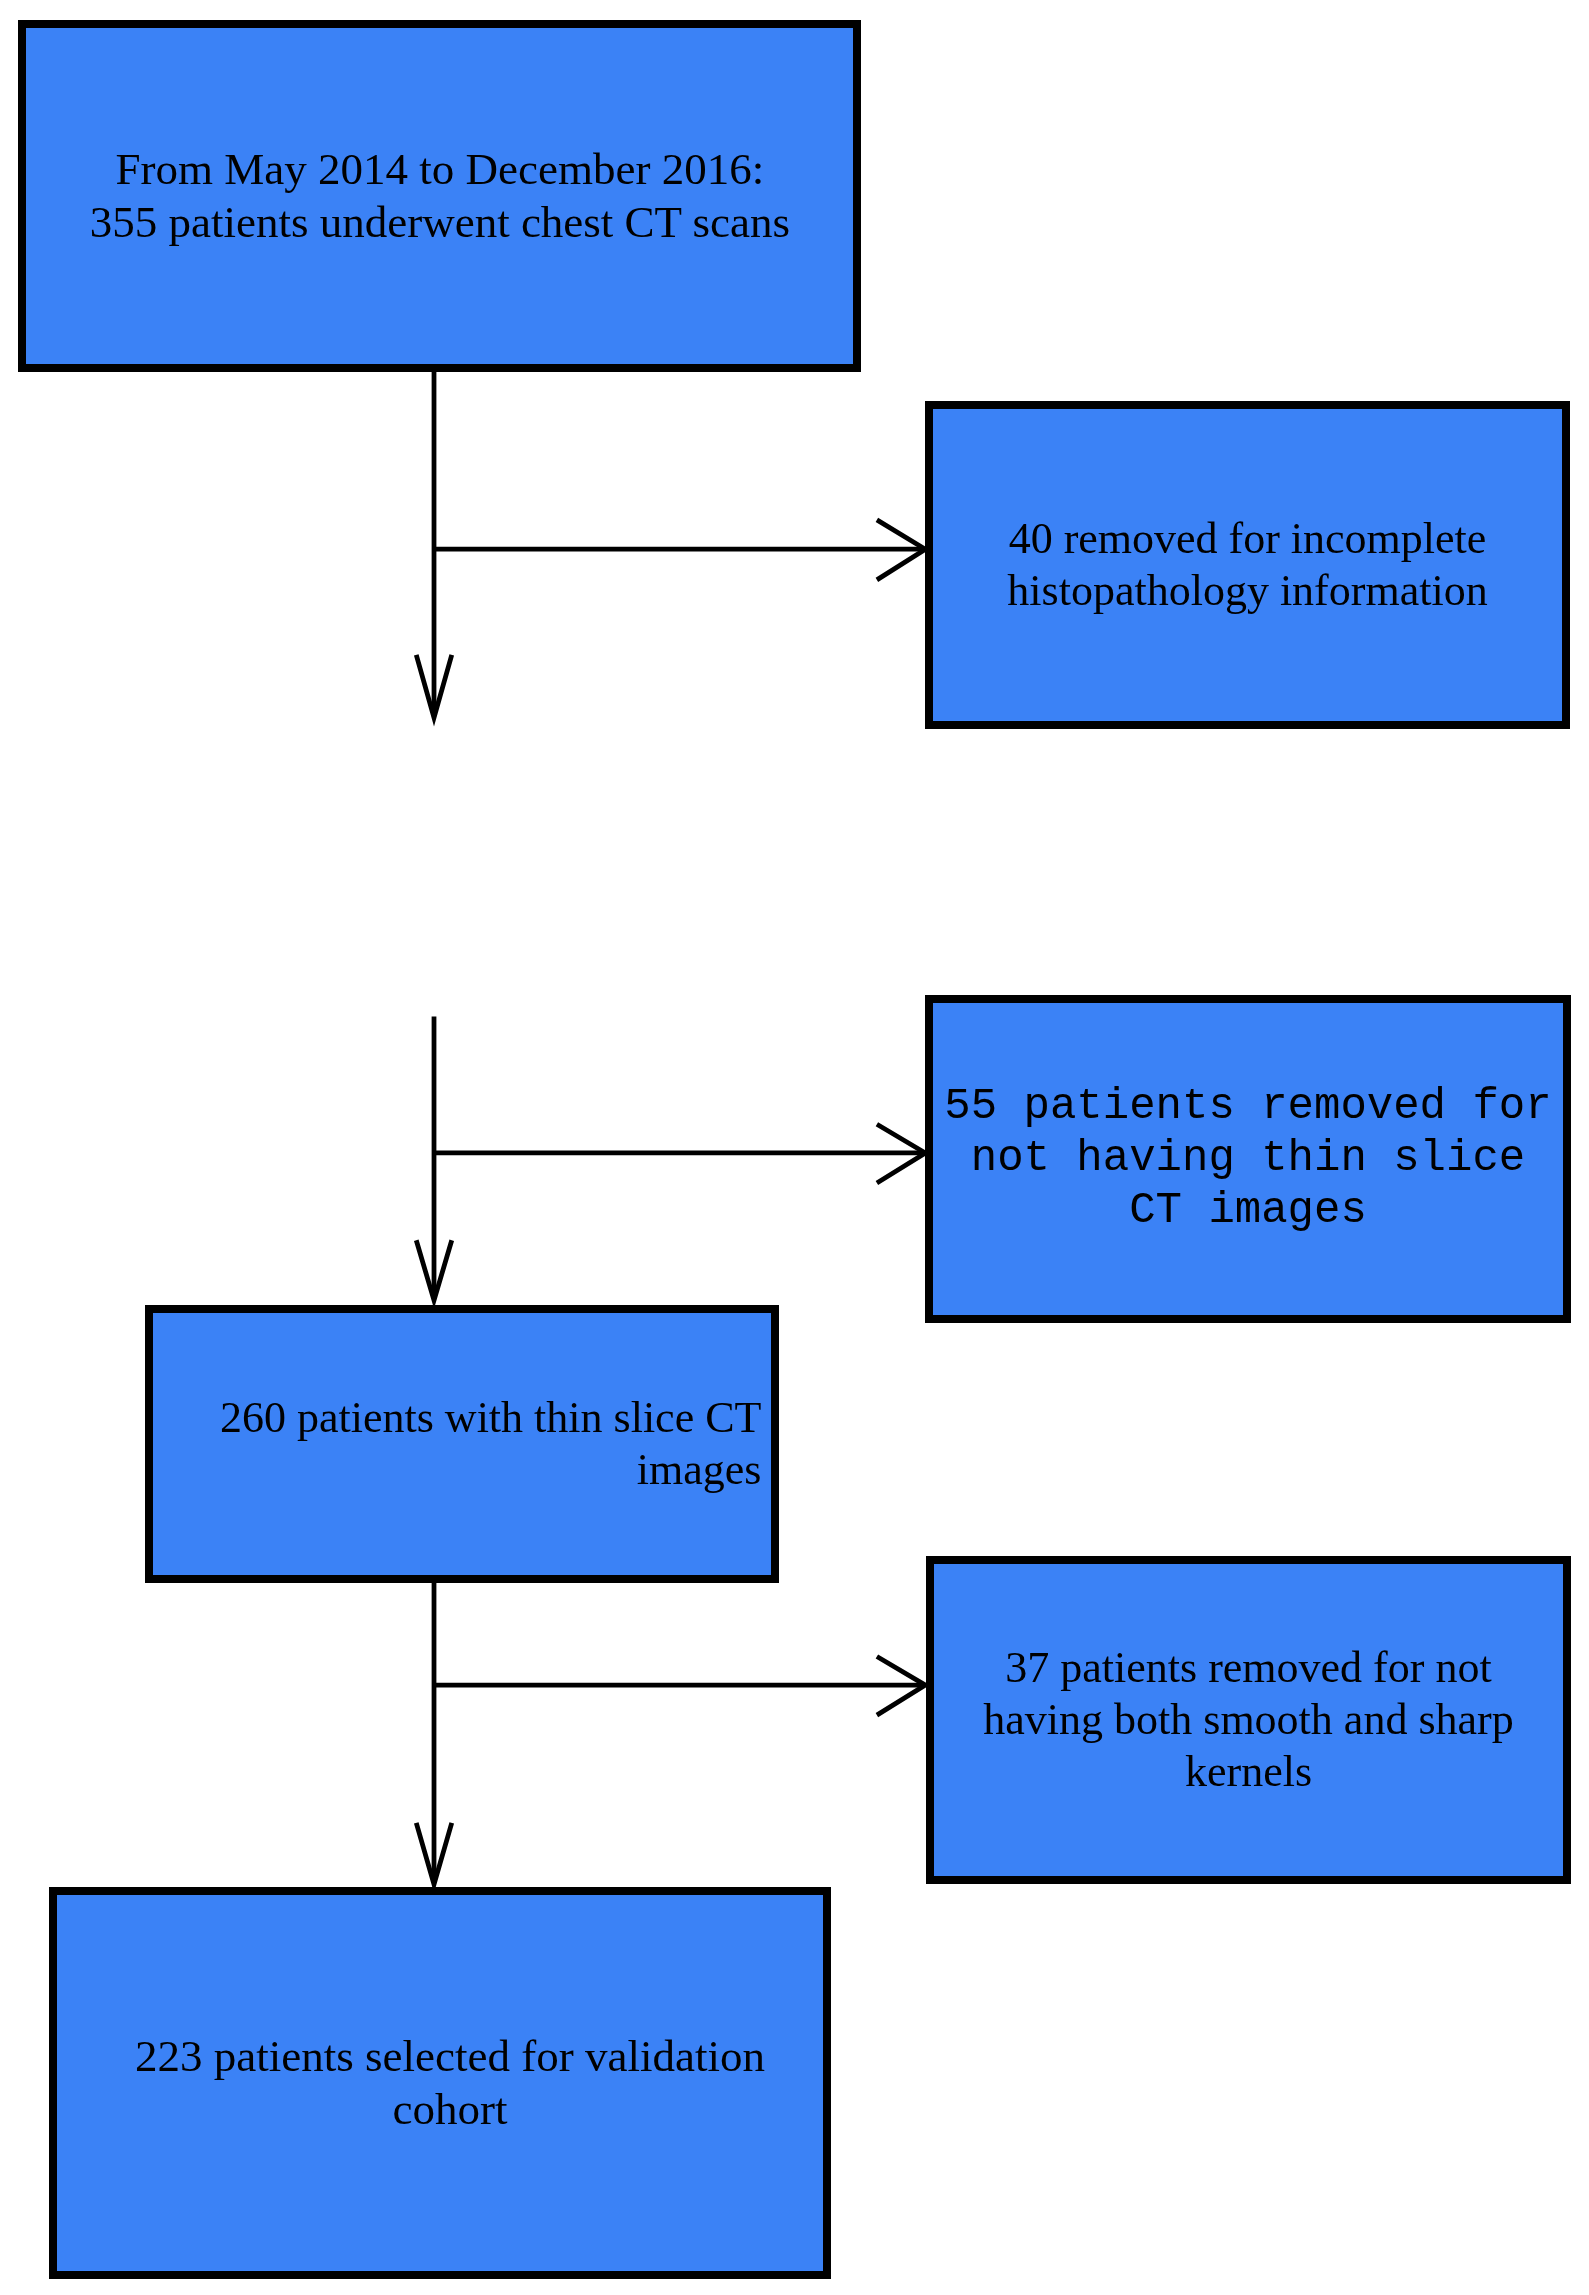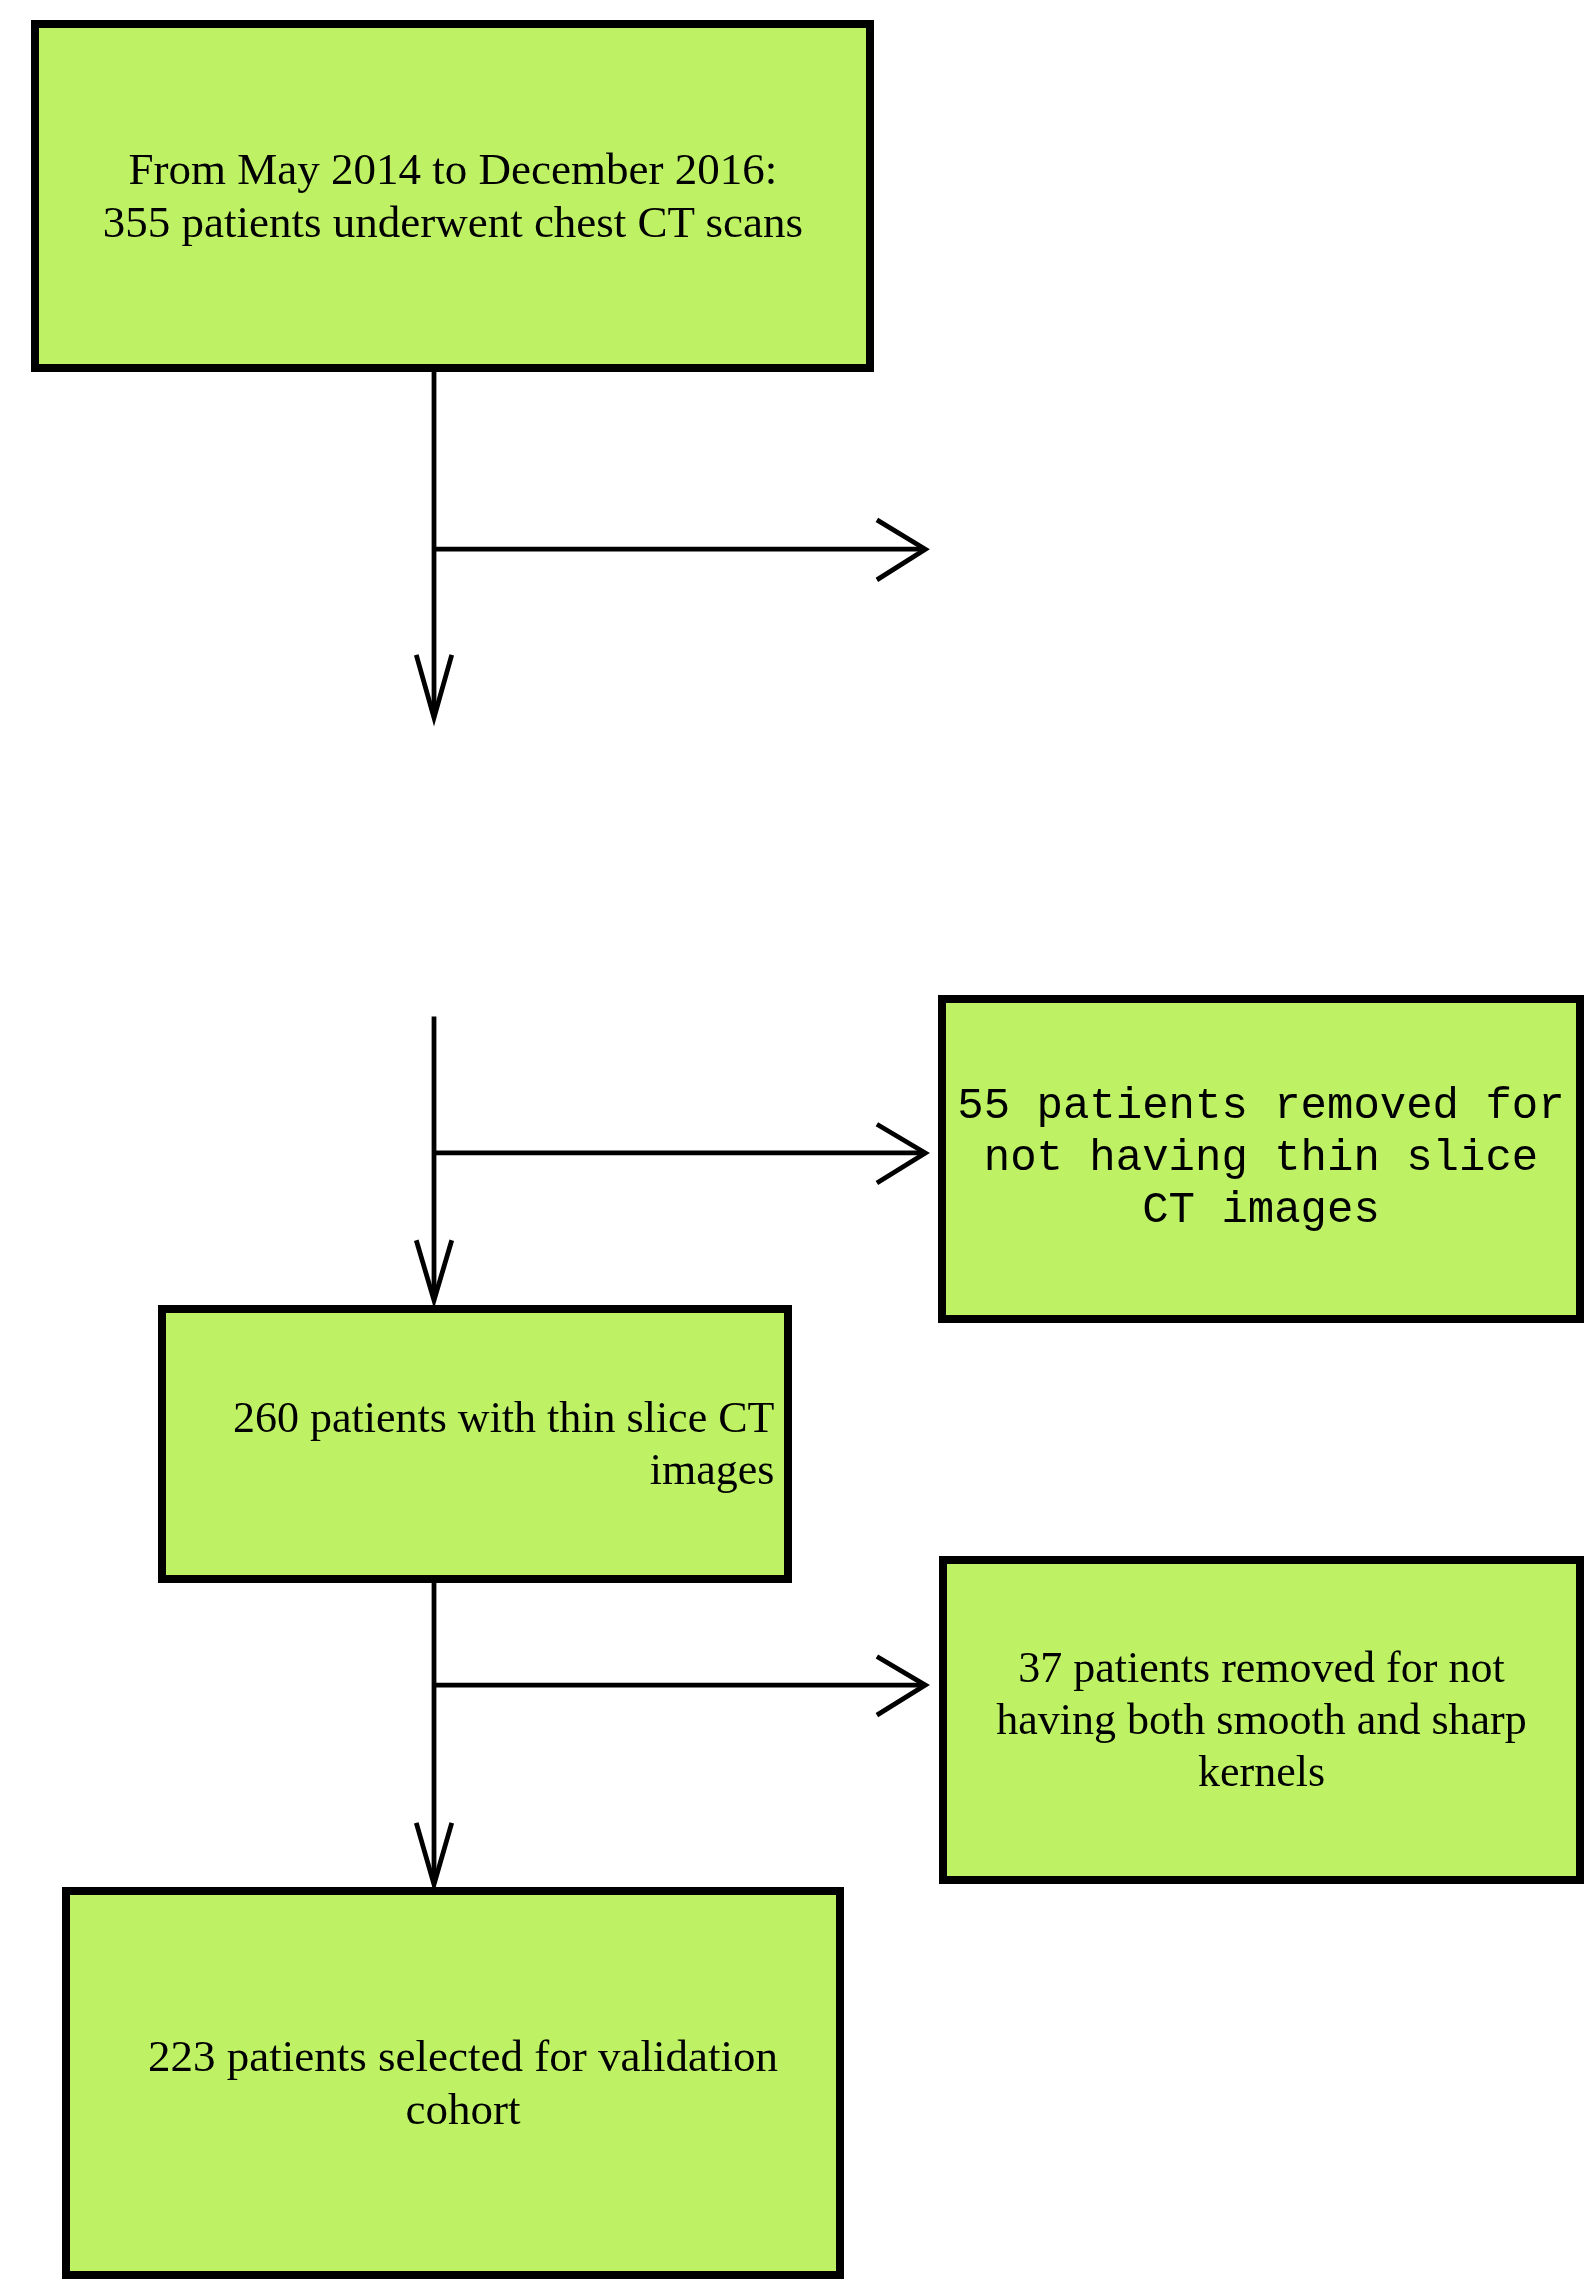--- a/index.html
+++ b/index.html
@@ -1,23 +1,23 @@
 <!DOCTYPE html>
 <html style="font-size:11px"><head>
 <meta charset="utf-8">
 <title>Patient Selection Flowchart</title>
 <style>
   html,body{margin:0;padding:0;background:#ffffff;}
   body{width:1590px;height:2295px;position:relative;overflow:hidden;
        font-family:"Liberation Serif","DejaVu Serif",serif;color:#000;}
   #canvas{position:absolute;left:0;top:0;width:1590px;height:2295px;}
 
-  .node{position:absolute;box-sizing:border-box;background:#bef264;
+  .node{position:absolute;box-sizing:border-box;background:#3b82f6;
         border:8.2px solid #000000;display:flex;align-items:center;
-        justify-content:center;text-align:center;margin-left:13px;}
+        justify-content:center;text-align:center;}
   .node .txt{display:block;width:100%;padding:0 9.6px;line-height:1.18;
              font-size:44px;font-weight:400;letter-spacing:0px;white-space:pre-line;}
 
   
   #node-cohort-start{left:18.4px;  top:20px;   width:843px; height:352px;}
   #node-cohort-histo{left:145px; top:722px; width:589px;  height:295px;}
   #node-cohort-thin {left:145px; top:1305px; width:634px;  height:278px;text-align:right;}
   #node-cohort-final{left:49px;  top:1887px; width:782px; height:392px;padding-left:20px;}
 
   
@@ -68,20 +68,23 @@
       <line x1="636" y1="2470" x2="1350" y2="2470" stroke-width="7"></line>
       <path d="M 1285 2428 L 1356 2470 L 1285 2514" stroke-width="7"></path>
     </g>
   </svg>
 
   <div class="node" id="node-cohort-start">
     <span class="txt">From May 2014 to December 2016:
 355 patients underwent chest CT scans</span>
   </div>
 
+  <div class="node" id="node-excl-histo">
+    <span class="txt">40 removed for incomplete histopathology information</span>
+  </div>
 
 
   <div class="node" id="node-excl-thin">
     <span class="txt">55 patients removed for not having thin slice CT images</span>
   </div>
 
   <div class="node" id="node-cohort-thin">
     <span class="txt">260 patients with thin slice CT images</span>
   </div>
 

